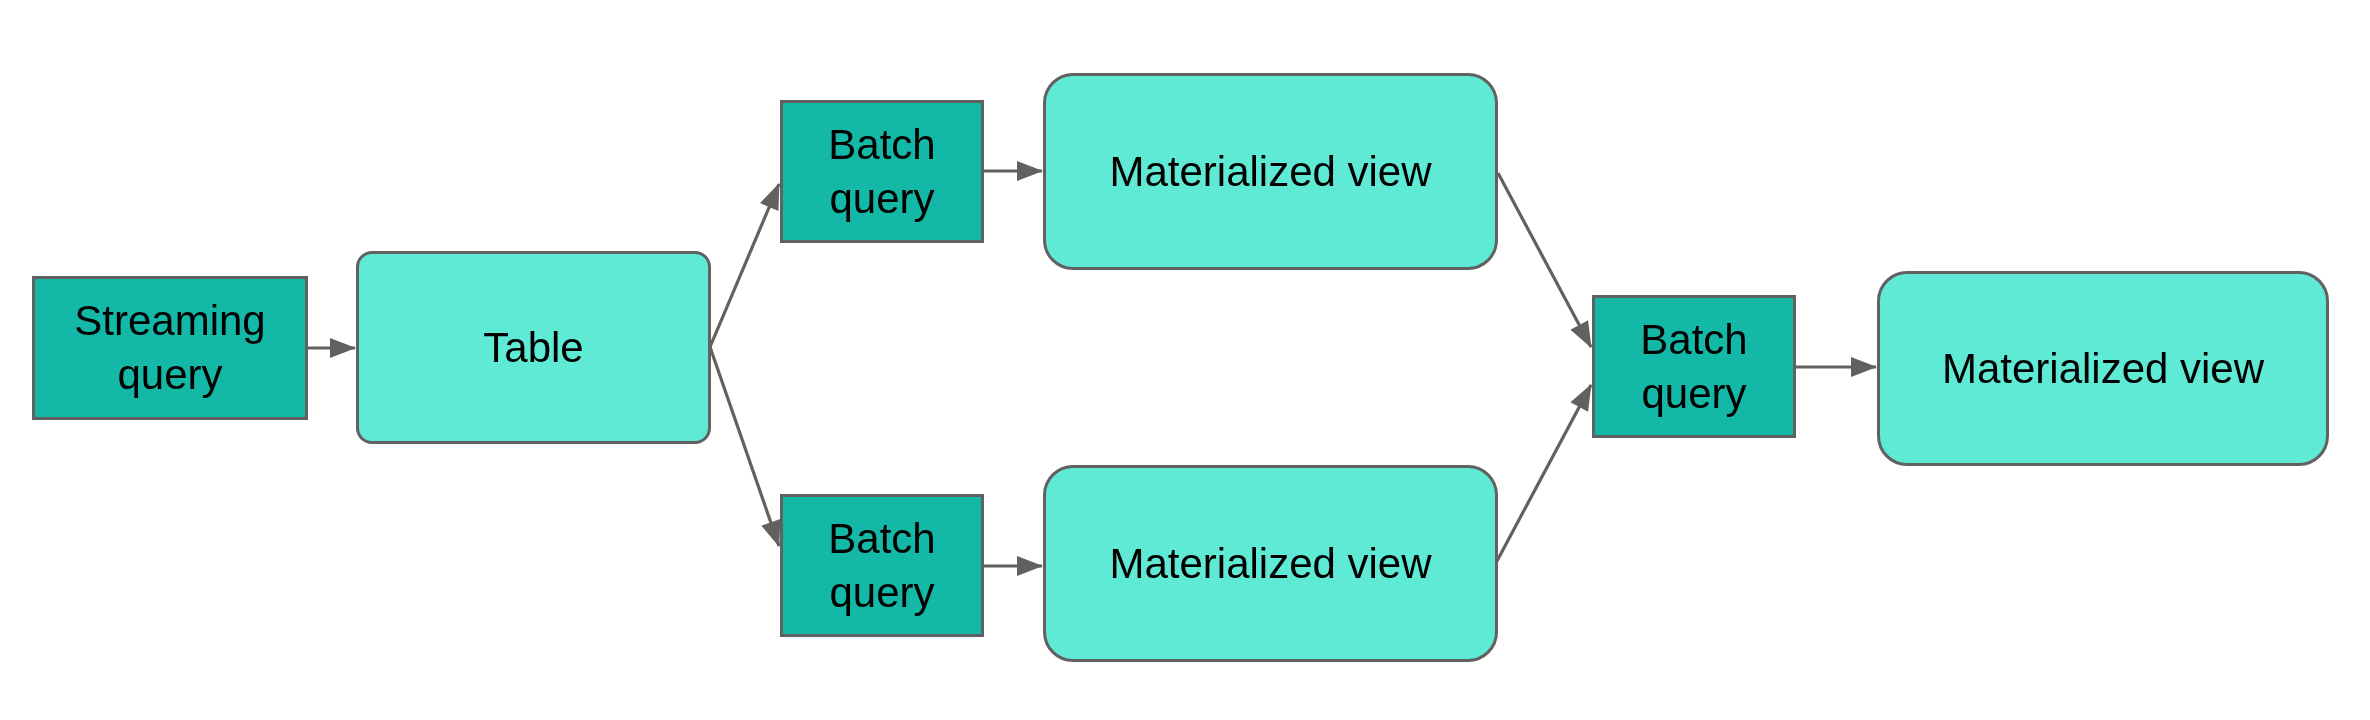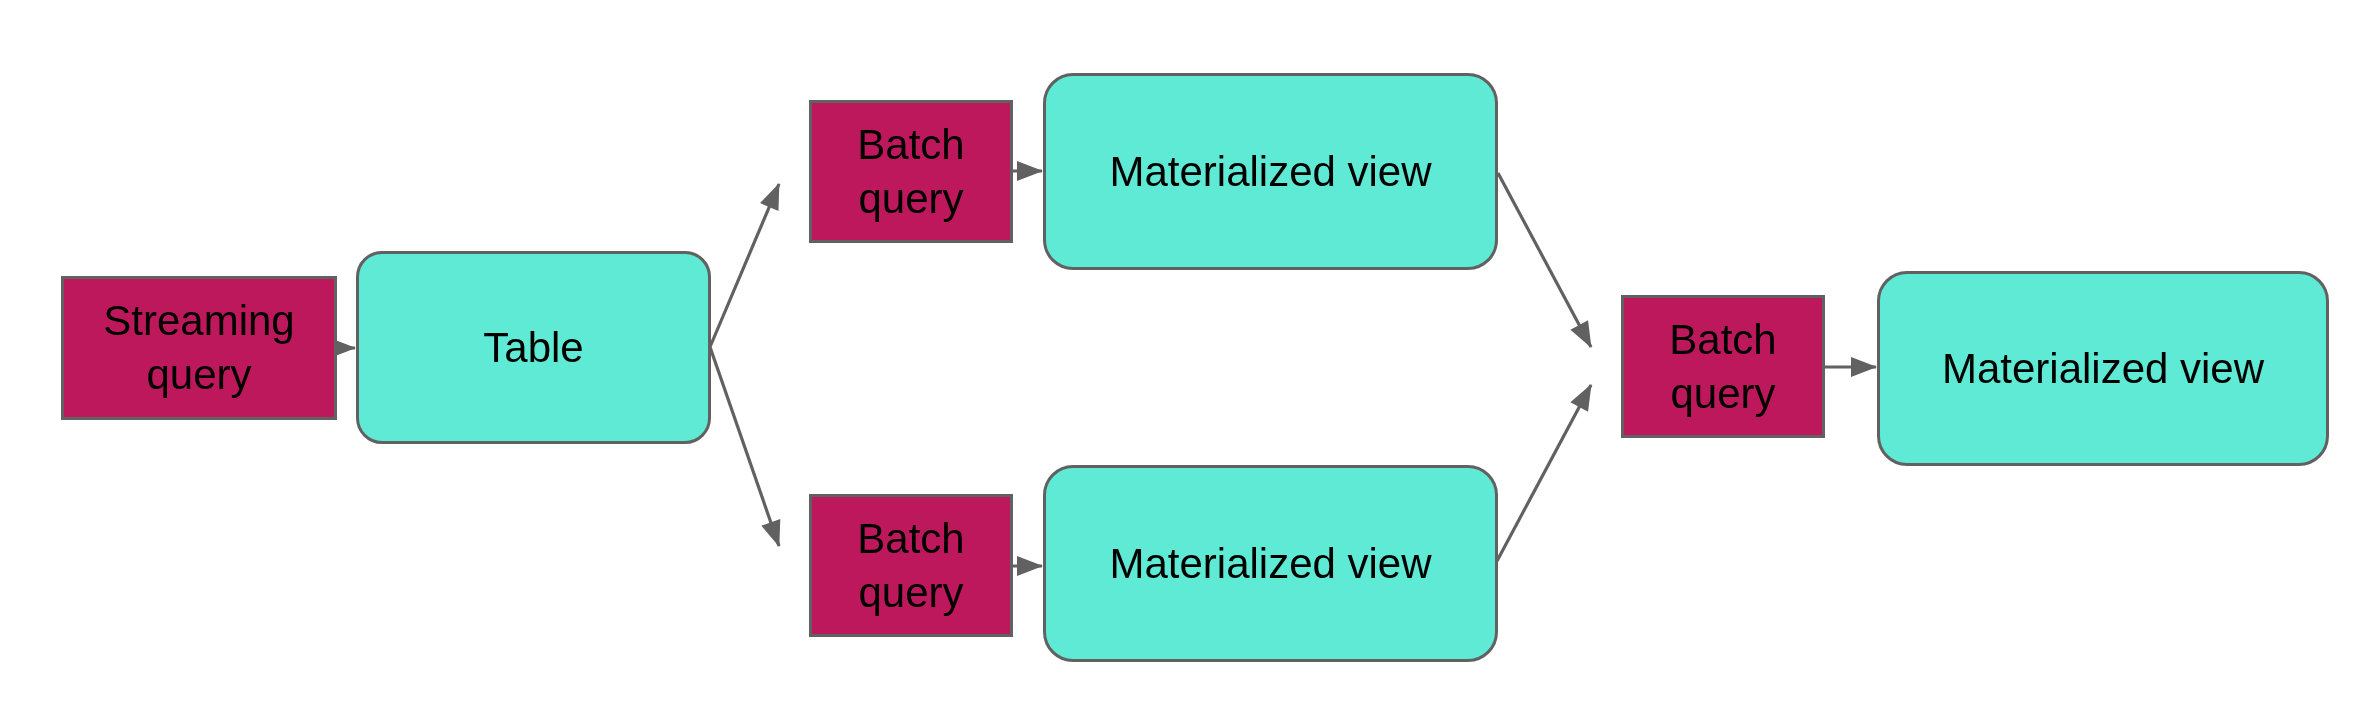--- a/index.html
+++ b/index.html
@@ -34,21 +34,21 @@
     border: 3px solid #616161;
     display: flex;
     align-items: center;
     justify-content: center;
     text-align: center;
     font-size: 42px;
     line-height: 1.28;
     color: #000000;
     padding: 6px 10px;
   }
-  .node.query { background: #be185d; margin-left: 29px; }
+  .node.query { background: #14b8a6; }
   .node.data  { background: #5eead4; }
 </style>
 </head>
 <body>
 
 <div class="canvas">
 
   <svg class="edges" viewBox="0 0 2370 720" xmlns="http://www.w3.org/2000/svg">
     <defs>
       <marker id="arrowhead" markerUnits="userSpaceOnUse" markerWidth="28" markerHeight="22" refX="26" refY="11" orient="auto">
@@ -62,21 +62,21 @@
     <line x1="983" y1="566" x2="1042" y2="566" marker-end="url(#arrowhead)"></line>
     <line x1="1498" y1="173" x2="1591" y2="347" marker-end="url(#arrowhead)"></line>
     <line x1="1497" y1="561" x2="1591" y2="385" marker-end="url(#arrowhead)"></line>
     <line x1="1795" y1="367" x2="1876" y2="367" marker-end="url(#arrowhead)"></line>
   </svg>
 
   <div class="node query" style="left:32px; top:276px; width:276px; height:144px;">
     <span>Streaming query</span>
   </div>
 
-  <div class="node data" style="left:356px; top:251px; width:355px; height:193px; border-radius:26px;">
+  <div class="node data" style="left:356px; top:251px; width:355px; height:193px; border-radius:16px;">
     <span>Table</span>
   </div>
 
   <div class="node query" style="left:780px; top:100px; width:204px; height:143px;">
     <span>Batch query</span>
   </div>
 
   <div class="node data" style="left:1043px; top:73px; width:455px; height:197px; border-radius:30px;">
     <span>Materialized view</span>
   </div>

